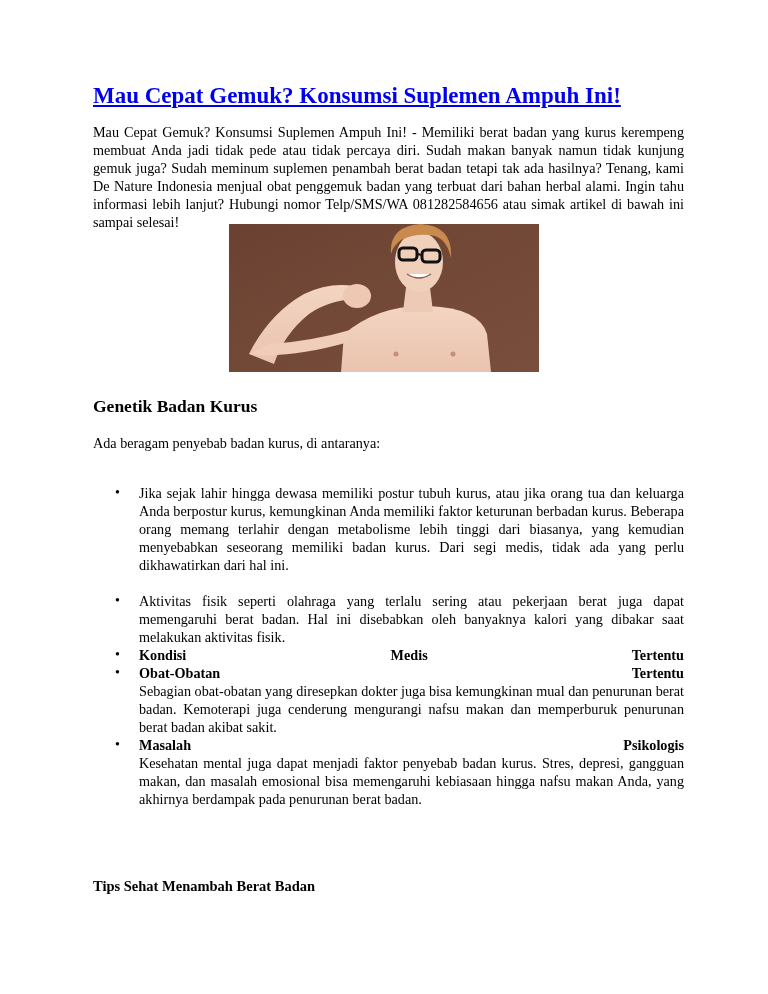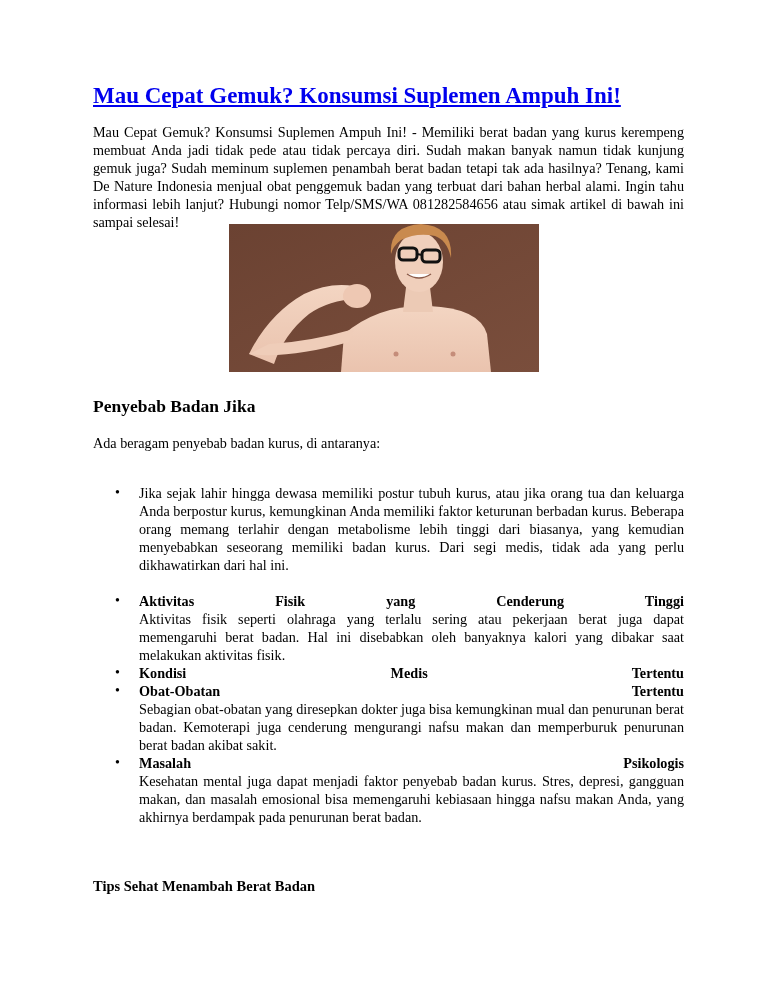--- a/index.html
+++ b/index.html
@@ -88,32 +88,31 @@
       <rect x="193" y="26" width="18" height="12" rx="4" fill="none" stroke="#111" stroke-width="3"></rect>
       <line x1="188" y1="30" x2="193" y2="31" stroke="#111" stroke-width="2"></line>
 
       <path d="M178 50 Q190 58 202 50" fill="#fff" stroke="#8a5a48" stroke-width="1.5"></path>
 
       <circle cx="167" cy="130" r="2.5" fill="#c58d7a"></circle>
       <circle cx="224" cy="130" r="2.5" fill="#c58d7a"></circle>
     </svg>
   </div>
 
-  <h2 class="h2">Penyebab Badan Jika</h2>
+  <h2 class="h2">Genetik Badan Kurus</h2>
 
   <p class="para lead">Ada beragam penyebab badan kurus, di antaranya:</p>
 
   <ul class="causes">
     <li>
       <span class="bullet">•</span>
       <span class="item-body gap-before gap-after">Jika sejak lahir hingga dewasa memiliki postur tubuh kurus, atau jika orang tua dan keluarga Anda berpostur kurus, kemungkinan Anda memiliki faktor keturunan berbadan kurus. Beberapa orang memang terlahir dengan metabolisme lebih tinggi dari biasanya, yang kemudian menyebabkan seseorang memiliki badan kurus. Dari segi medis, tidak ada yang perlu dikhawatirkan dari hal ini.</span>
     </li>
     <li style="margin-top:18px;">
       <span class="bullet">•</span>
-      <span class="item-title">Aktivitas Fisik yang Cenderung Tinggi</span>
       <span class="item-body">Aktivitas fisik seperti olahraga yang terlalu sering atau pekerjaan berat juga dapat memengaruhi berat badan. Hal ini disebabkan oleh banyaknya kalori yang dibakar saat melakukan aktivitas fisik.</span>
     </li>
     <li>
       <span class="bullet">•</span>
       <span class="item-title">Kondisi Medis Tertentu</span>
     </li>
     <li>
       <span class="bullet">•</span>
       <span class="item-title">Obat-Obatan Tertentu</span>
       <span class="item-body">Sebagian obat-obatan yang diresepkan dokter juga bisa kemungkinan mual dan penurunan berat badan. Kemoterapi juga cenderung mengurangi nafsu makan dan memperburuk penurunan berat badan akibat sakit.</span>

